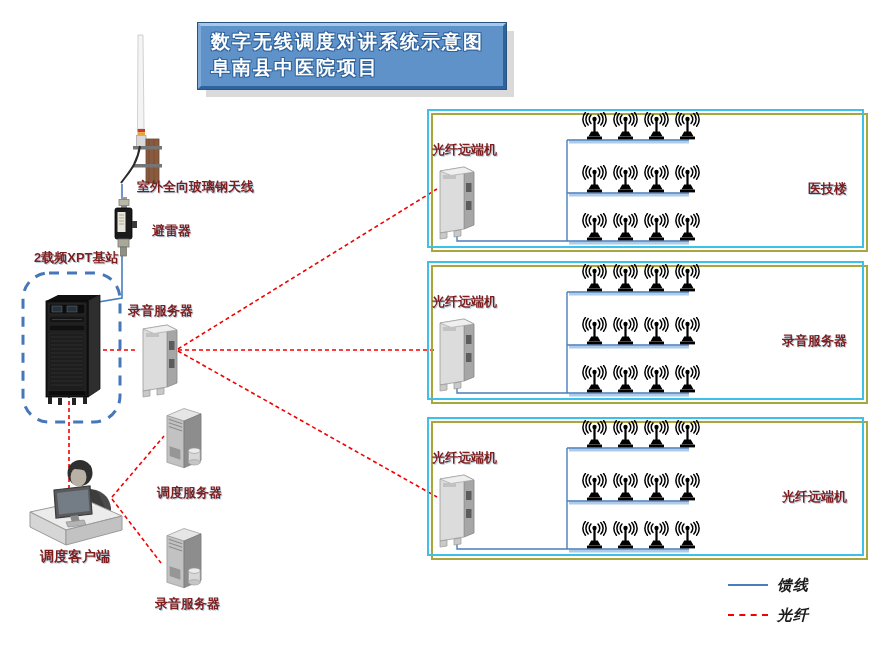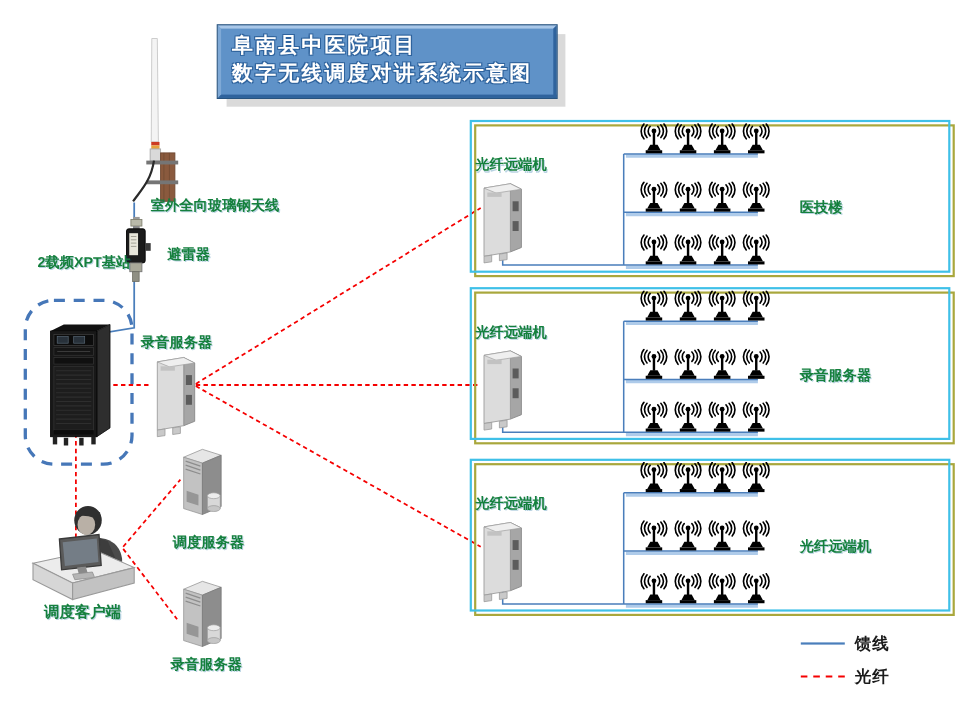--- a/index.html
+++ b/index.html
@@ -18,45 +18,45 @@
     box-shadow:8px 8px 0 rgba(172,172,172,.45);
   }
   #title-block .tl{
     color:#fff;font-weight:bold;font-size:19px;line-height:26px;letter-spacing:2px;
     white-space:nowrap;
     text-shadow:1px 1px 0 #2f639d,-1px 1px 0 #2f639d,1px -1px 0 #2f639d,-1px -1px 0 #2f639d;
   }
 
   
   .clabel{
-    color:#15803d;font-weight:bold;font-size:13px;white-space:nowrap;
+    color:#7f1d1d;font-weight:bold;font-size:13px;white-space:nowrap;
     text-shadow:1px 1px 0 rgba(0,96,150,.28);
   }
 
   
   .bldg{position:absolute;left:427px;width:437px;height:139px;z-index:2;}
   .bldg::before{content:"";position:absolute;left:4px;top:4px;right:-4px;bottom:-4px;
     border:2px solid #a9a73c;}
   .bldg::after{content:"";position:absolute;left:0;top:0;right:0;bottom:0;
     border:2px solid #3fc0e8;}
   .bldg .dev-label{position:absolute;left:5px;top:32px;z-index:3;}
   .bldg .dev{position:absolute;left:10px;top:54px;z-index:3;}
-  .bldg .bname{position:absolute;left:300px;top:71px;width:110px;text-align:left;z-index:3;}
+  .bldg .bname{position:absolute;left:310px;top:71px;width:110px;text-align:right;z-index:3;}
   .bldg .feeders{position:absolute;left:0;top:0;z-index:2;}
   .ant-row{position:absolute;left:154px;display:flex;gap:4px;z-index:3;}
   .row1{top:3px;} .row2{top:56px;} .row3{top:104px;}
   .ant{width:27px;height:28px;display:block;}
 
   
   #legend{left:728px;top:577px;}
   .leg-row{display:flex;align-items:center;margin-bottom:14px;height:16px;}
   .leg-line{width:40px;height:0;margin-right:9px;}
   .leg-solid{border-top:2px solid #4a7ebb;}
   .leg-dashed{border-top:2px dashed #f50000;}
-  .leg-label{font-size:15px;font-weight:bold;color:#1a1a1a;letter-spacing:1px;}
+  .leg-label{font-size:15px;font-weight:bold;color:#1a1a1a;letter-spacing:1px;font-style:italic;}
 
   svg{display:block;}
   .arc{fill:none;stroke:#000;stroke-width:1.5;stroke-linecap:round;}
 </style>
 </head>
 <body>
 
 <div id="canvas">
 
   <svg width="0" height="0" style="position:absolute" aria-hidden="true">
@@ -107,22 +107,22 @@
       <path d="M178,349 L437,189"></path>
       <path d="M178,350 H434"></path>
       <path d="M178,351 L437,497"></path>
       <path d="M69,394 V499"></path>
       <path d="M112,497 L164,436"></path>
       <path d="M112,499 L161,563"></path>
     </g>
   </svg>
 
   <div class="layer2" id="title-block">
+    <div class="tl">数字无线调度对讲系统示意图</div>
     <div class="tl">阜南县中医院项目</div>
-    <div class="tl">数字无线调度对讲系统示意图</div>
   </div>
 
   <svg class="layer2" style="left:110px;top:33px" width="64" height="152" viewBox="0 0 64 152">
     <polygon points="28,2 33,2 34,96 27.5,96" fill="#f4f4f4" stroke="#c6c6c6" stroke-width="0.8"></polygon>
     <rect x="27.5" y="96" width="7.5" height="3.2" fill="#cc3b22"></rect>
     <rect x="27.5" y="99.2" width="7.5" height="3.2" fill="#e6a23c"></rect>
     <rect x="26.5" y="102.4" width="9.5" height="11" fill="#d9d9d9" stroke="#a8a8a8" stroke-width="0.8"></rect>
     <rect x="36" y="106" width="13" height="44" fill="#8a5a3e" stroke="#6d4630" stroke-width="0.8"></rect>
     <path d="M39,106 V150 M44,106 V150" stroke="#734b33" stroke-width="0.8"></path>
     <rect x="23" y="113" width="29" height="3.5" fill="#757575"></rect>
@@ -137,21 +137,21 @@
     <rect x="13" y="8.5" width="6" height="3" fill="#888"></rect>
     <rect x="7" y="11" width="17" height="31" rx="2" fill="#1b1b1b" stroke="#000" stroke-width="0.8"></rect>
     <rect x="9.5" y="15" width="8" height="20" fill="#e8e6da"></rect>
     <path d="M11,18 H16 M11,21 H16 M11,24 H16 M11,27 H16" stroke="#9a988c" stroke-width="0.8"></path>
     <rect x="24" y="24" width="5" height="7" fill="#3a3a3a"></rect>
     <rect x="10" y="42" width="11" height="8" fill="#a9a999" stroke="#777" stroke-width="0.8"></rect>
     <rect x="12.5" y="50" width="6" height="9" fill="#8f8f83" stroke="#6c6c60" stroke-width="0.7"></rect>
   </svg>
   <div class="layer2 clabel" style="left:152px;top:222px">避雷器</div>
 
-  <div class="layer2 clabel" style="left:34px;top:230px">2载频XPT基站</div>
+  <div class="layer2 clabel" style="left:34px;top:249px">2载频XPT基站</div>
 
   <svg class="layer2" style="left:42px;top:291px" width="62" height="118" viewBox="0 0 62 118">
     <polygon points="4,10 46,10 58,4 16,4" fill="#111"></polygon>
     <polygon points="46,10 58,4 58,98 46,106" fill="#2e2e2e" stroke="#111" stroke-width="0.8"></polygon>
     <rect x="4" y="10" width="42" height="96" fill="#181818" stroke="#000" stroke-width="0.8"></rect>
     <rect x="7" y="13" width="36" height="10" fill="#0c0c0c" stroke="#3c3c3c" stroke-width="0.7"></rect>
     <rect x="10" y="15" width="10" height="6" fill="#28313a" stroke="#5a6a78" stroke-width="0.6"></rect>
     <rect x="25" y="15" width="10" height="6" fill="#28313a" stroke="#5a6a78" stroke-width="0.6"></rect>
     <rect x="7" y="25" width="36" height="7" fill="#151515" stroke="#333" stroke-width="0.7"></rect>
     <path d="M10,28.5 H40" stroke="#3a3a3a" stroke-width="1"></path>

